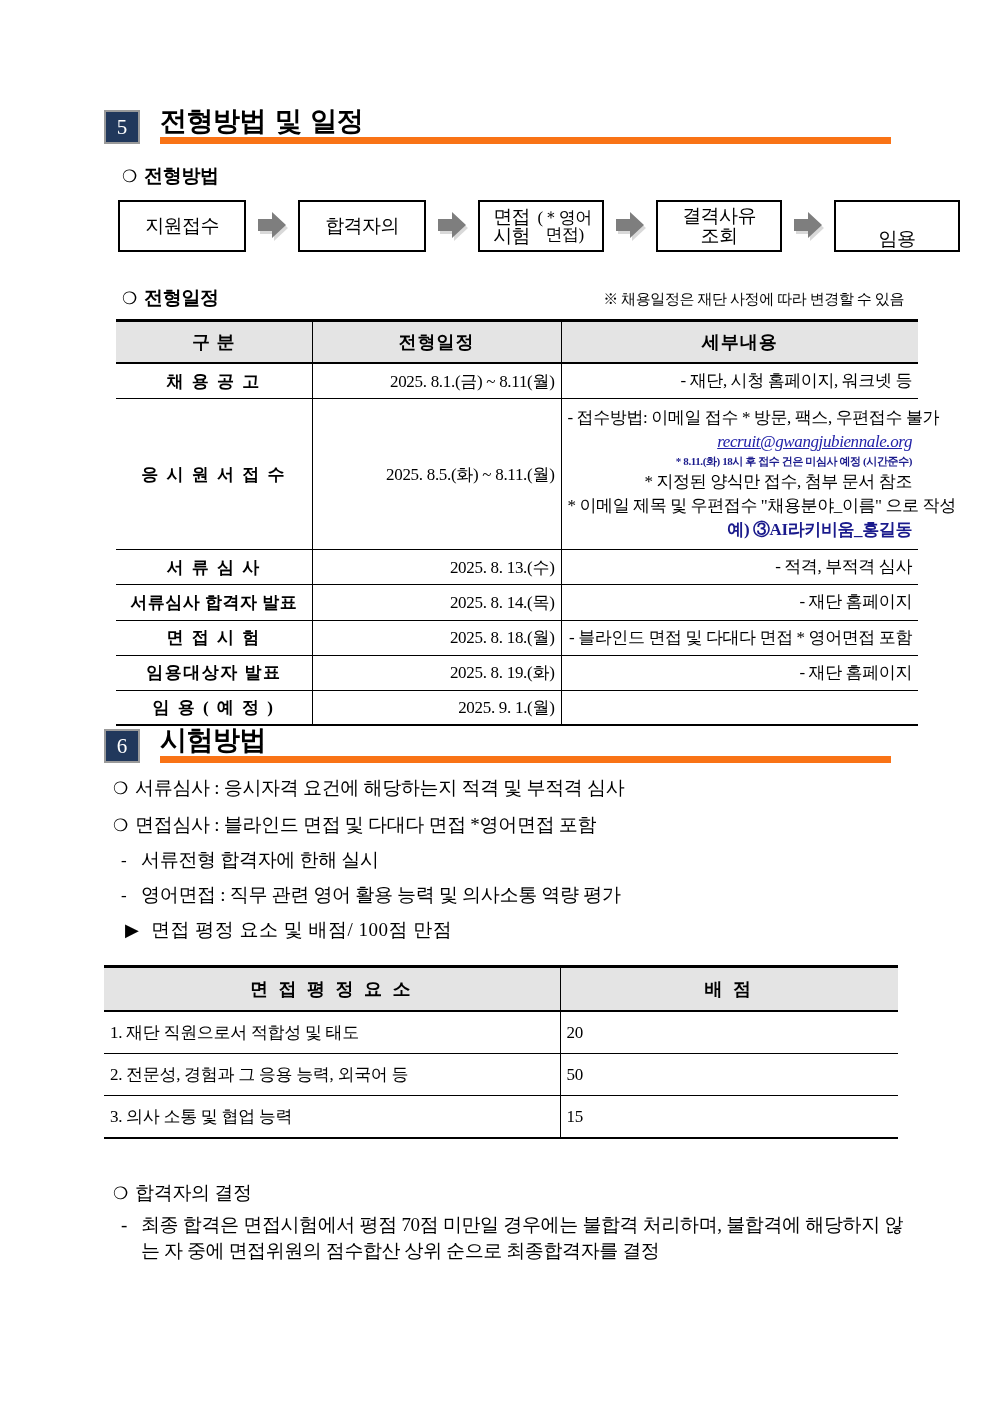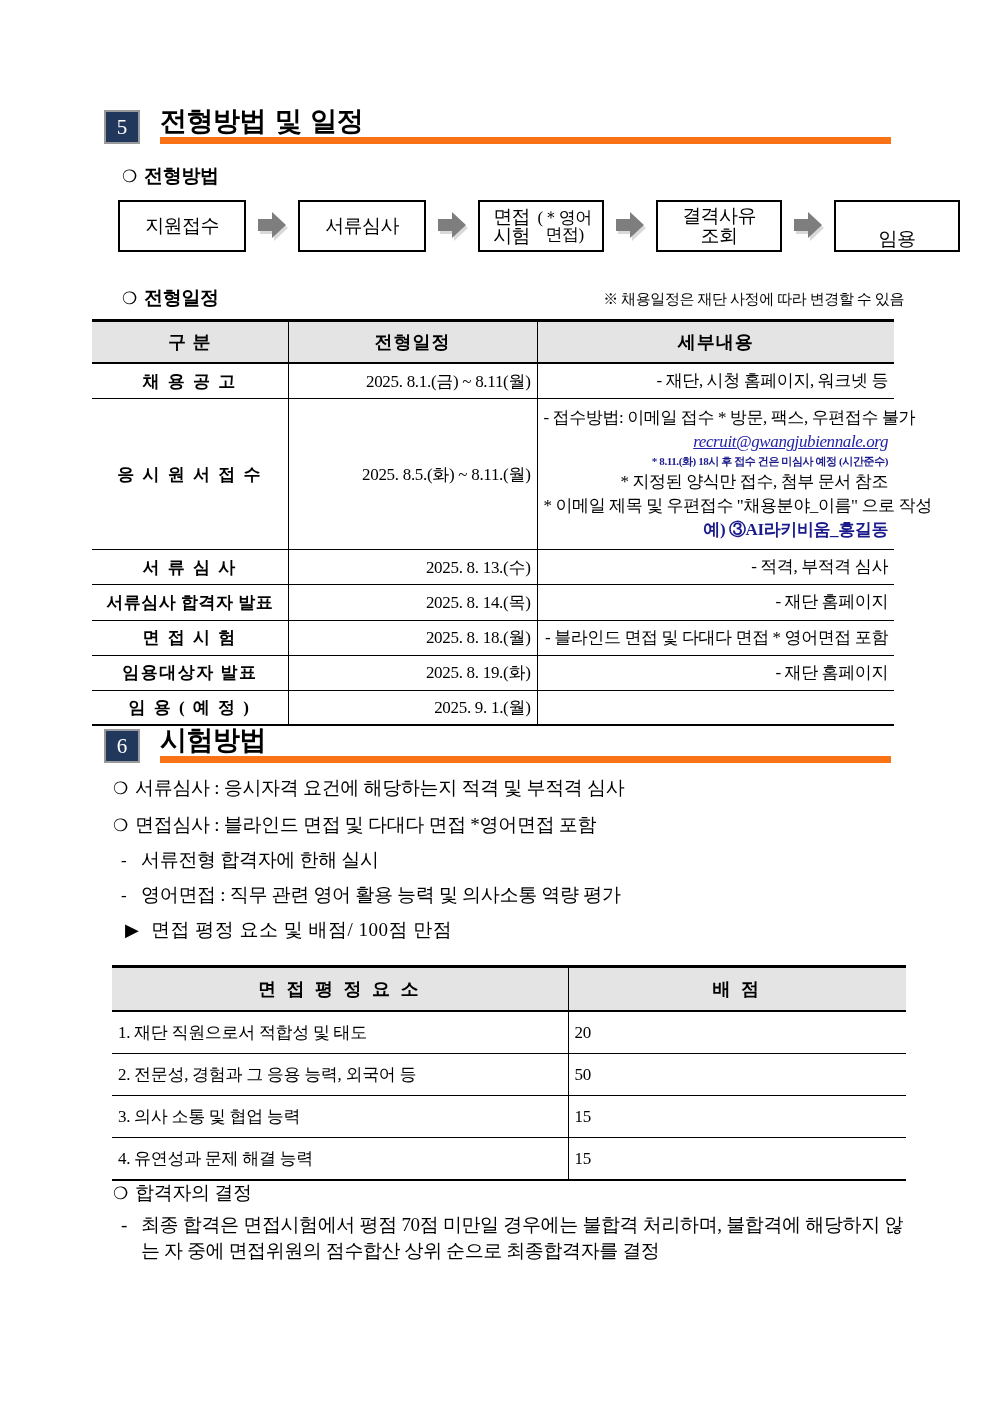--- a/index.html
+++ b/index.html
@@ -234,21 +234,21 @@
     </div>
 
     <div class="arrow">
       <svg width="34" height="36" viewBox="0 0 34 36">
         <path d="M3,11 L17,11 L17,4 L31,17 L17,30 L17,23 L3,23 Z" fill="#b9b9b9" opacity="0.55" transform="translate(2,3)"></path>
         <path d="M3,11 L17,11 L17,4 L31,17 L17,30 L17,23 L3,23 Z" fill="#7e7e7e"></path>
       </svg>
     </div>
 
     <div class="flow-box" style="width:128px;">
-      <span>서류심사</span>
+      <span>합격자의</span>
     </div>
 
     <div class="arrow">
       <svg width="34" height="36" viewBox="0 0 34 36">
         <path d="M3,11 L17,11 L17,4 L31,17 L17,30 L17,23 L3,23 Z" fill="#b9b9b9" opacity="0.55" transform="translate(2,3)"></path>
         <path d="M3,11 L17,11 L17,4 L31,17 L17,30 L17,23 L3,23 Z" fill="#7e7e7e"></path>
       </svg>
     </div>
 
     <div class="flow-box" style="width:120px; flex-direction:row; line-height:1.0;">
@@ -280,21 +280,21 @@
     </div>
   </div>
 
   <div style="position:absolute; left:122px; top:285px;" class="bullet-line">
     <span class="bullet-mark">❍</span>
     <span class="bullet-text b-strong">전형일정</span>
   </div>
 
   <div style="position:absolute; right:88px; top:290px;" class="note-line">※ 채용일정은 재단 사정에 따라 변경할 수 있음</div>
 
-  <div style="position:absolute; left:92px; top:319px; width:802px;">
+  <div style="position:absolute; left:116px; top:319px; width:802px;">
     <table class="sched">
       <colgroup>
         <col style="width:196px">
         <col style="width:249px">
         <col style="width:357px">
       </colgroup>
       <thead>
         <tr>
           <th>구 분</th>
           <th>전형일정</th>
@@ -408,21 +408,21 @@
       <span class="bullet-mark dash">-</span>
       <span class="bullet-text">영어면접 : 직무 관련 영어 활용 능력 및 의사소통 역량 평가</span>
     </div>
 
     <div class="bullet-line" style="padding-left:12px;">
       <span class="bullet-mark" style="width:26px; font-size:18px;">▶</span>
       <span class="bullet-text" style="letter-spacing:0.5px;">면접 평정 요소 및 배점/ 100점 만점</span>
     </div>
   </div>
 
-  <div style="position:absolute; left:112px; top:965px; width:794px;">
+  <div style="position:absolute; left:104px; top:965px; width:794px;">
     <table class="score">
       <colgroup>
         <col style="width:456px">
         <col style="width:338px">
       </colgroup>
       <thead>
         <tr>
           <th>면 접 평 정 요 소</th>
           <th>배    점</th>
         </tr>
@@ -433,24 +433,20 @@
           <td class="s-pts">20</td>
         </tr>
         <tr>
           <td class="s-item">2. 전문성, 경험과 그 응용 능력, 외국어 등</td>
           <td class="s-pts">50</td>
         </tr>
         <tr>
           <td class="s-item">3. 의사 소통 및 협업 능력</td>
           <td class="s-pts">15</td>
         </tr>
-        <tr>
-          <td class="s-item">4. 유연성과 문제 해결 능력</td>
-          <td class="s-pts">15</td>
-        </tr>
       </tbody>
     </table>
   </div>
 
   <div style="position:absolute; left:113px; top:1180px; width:790px;">
     <div class="bullet-line" style="margin-bottom:6px;">
       <span class="bullet-mark">❍</span>
       <span class="bullet-text">합격자의 결정</span>
     </div>
     <div style="display:flex; padding-left:8px;">

